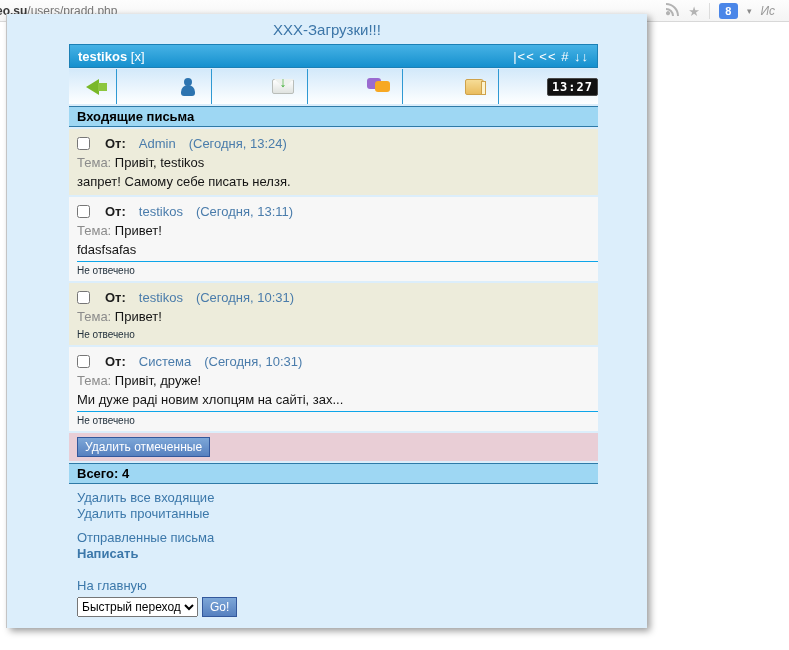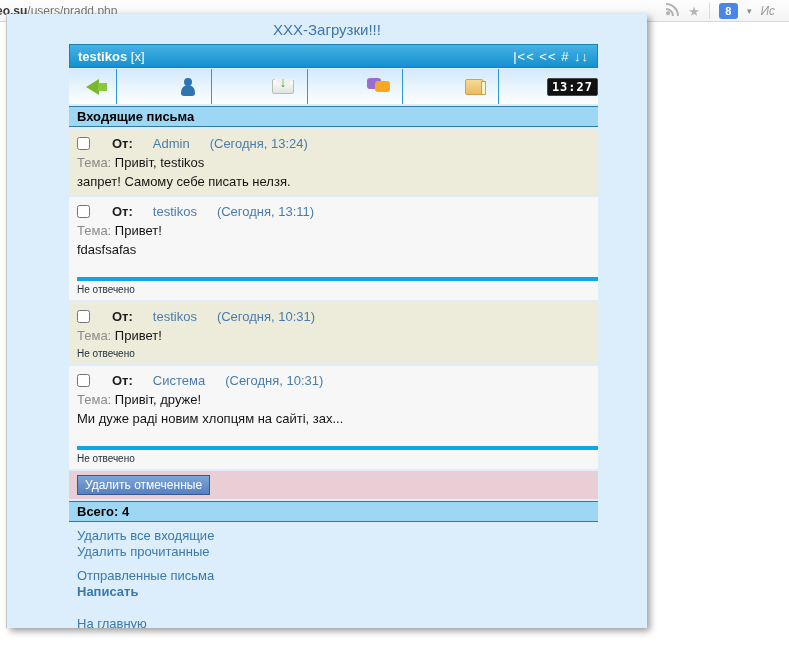--- a/index.html
+++ b/index.html
@@ -76,29 +76,29 @@
 
   
   .sechead { margin-top:2px; background:#9ed7f3; border-top:1px solid #2e7aa7;
              border-bottom:1px solid #2e7aa7; padding:2px 8px; font-size:13px;
              font-weight:bold; color:#000000; }
 
   
   .msg { padding:5px 8px 4px 8px; font-size:13px; color:#141414; margin-top:2px; }
   .msg.beige { background:#edecdb; }
   .msg.white { background:#f7f7f7; }
-  .msg-line1 { display:flex; align-items:center; gap:20px; line-height:19px; }
+  .msg-line1 { display:flex; align-items:center; gap:13px; line-height:19px; }
   .msg-line1 input { width:13px; height:13px; margin-right:2px; }
   .bold { font-weight:bold; color:#1c1c1c; }
   .lnk { color:#4a7cab; text-decoration:none; }
   .date { color:#4a7cab; }
   .gray { color:#8b8b8b; }
   .msg-line2 { line-height:19px; }
   .body { line-height:19px; }
-  .body.underl { border-bottom:4px solid #0ea5e9; margin-right:-8px; padding-bottom:18px; }
+  .body.underl { border-bottom:1px solid #0ea5e9; margin-right:-8px; padding-bottom:2px; }
   .status { font-size:10px; color:#22303c; padding-top:3px; line-height:12px; }
 
   
   .pinkrow { margin-top:2px; background:#e9ced6; padding:4px 8px; }
   .blue-btn { background:linear-gradient(#7da7d8,#5680bf); border:1px solid #33589c;
               color:#fff; font-size:12px; padding:2px 7px; font-family:"Liberation Sans",sans-serif; }
 
   
   .linkblock { padding:6px 8px 0 8px; font-size:13px; }
   .linkblock a { color:#3c78aa; text-decoration:none; display:inline-block; }

